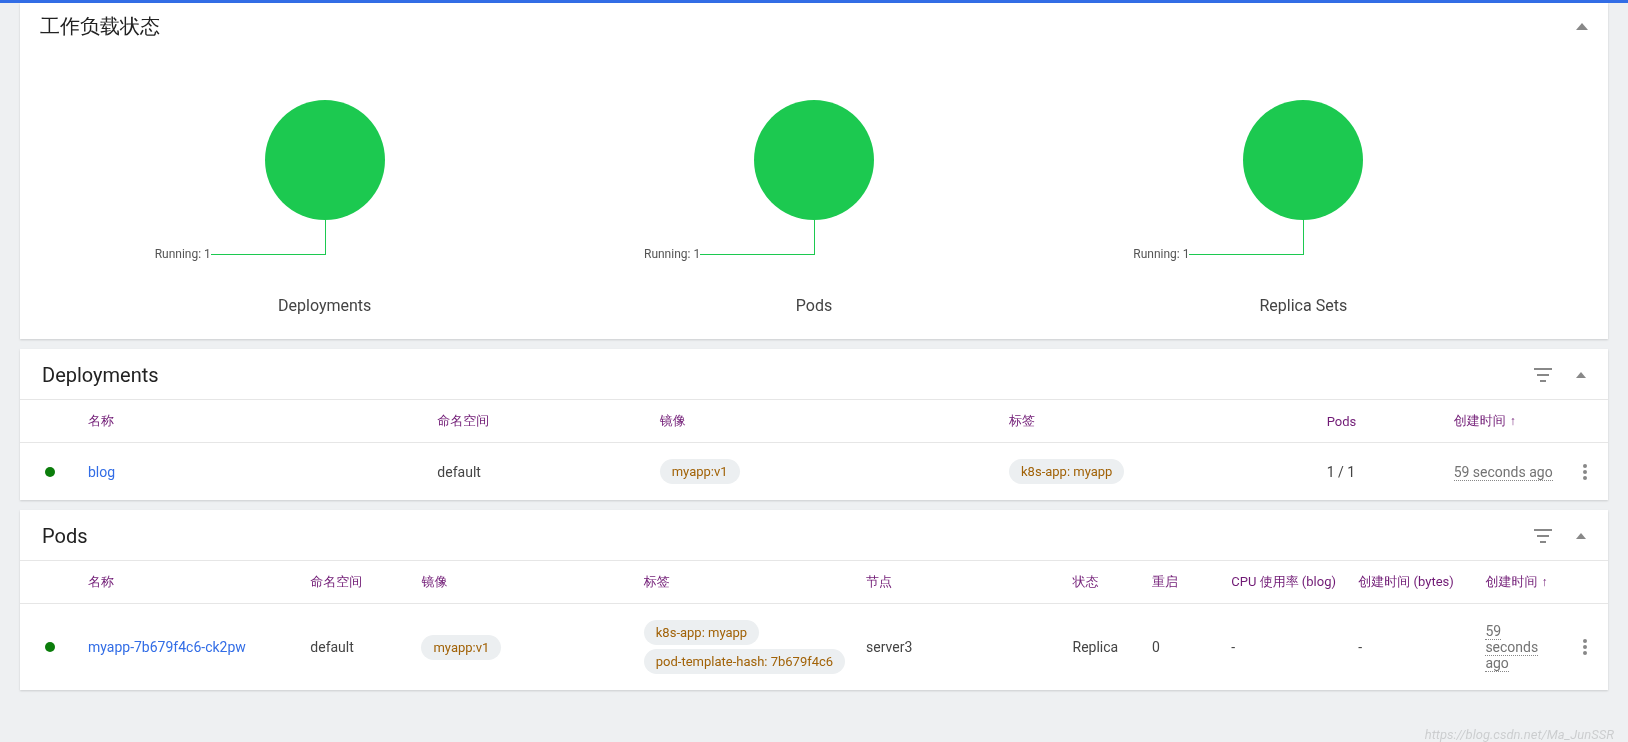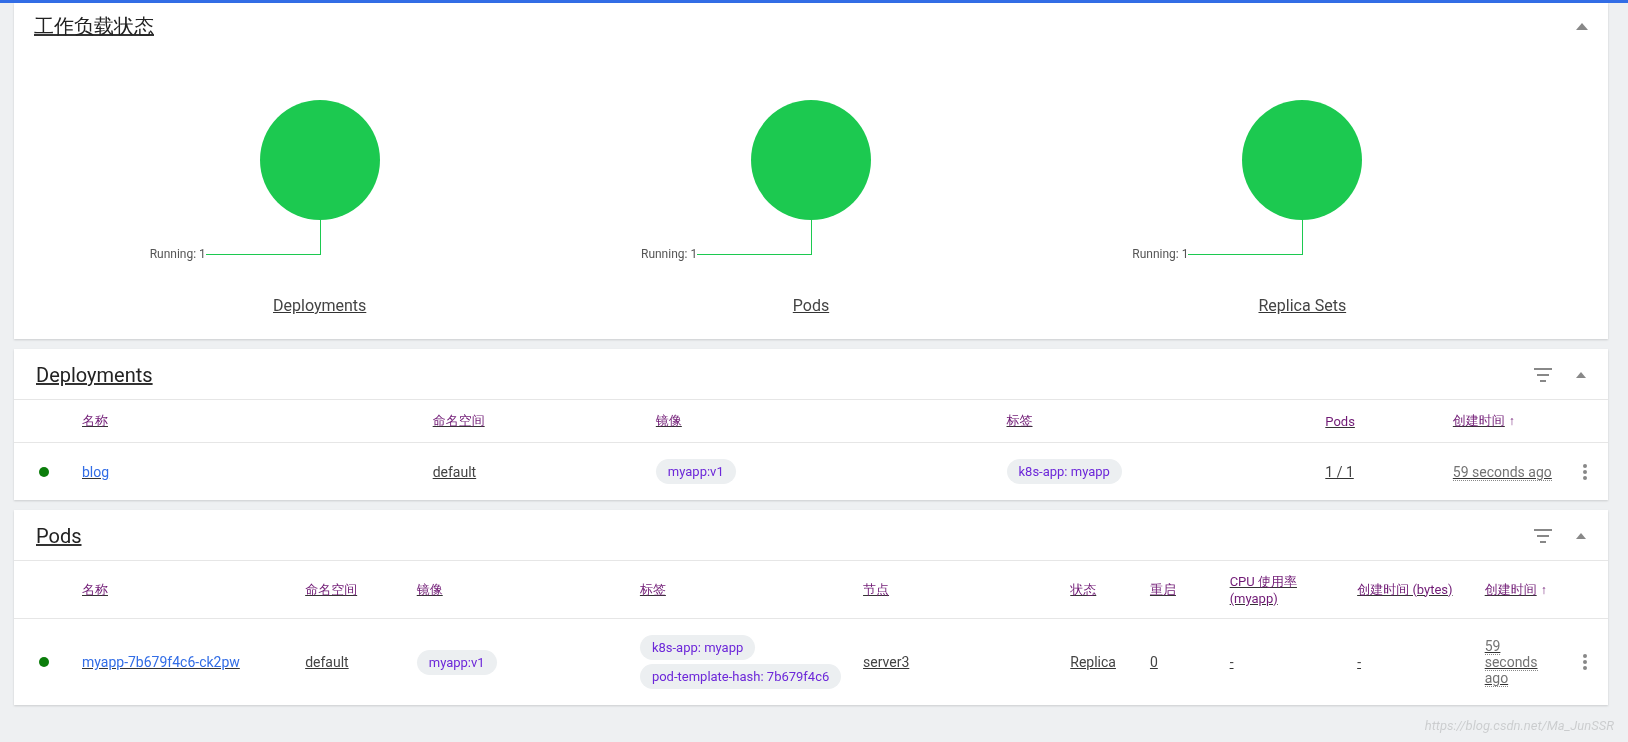--- a/index.html
+++ b/index.html
@@ -1,18 +1,18 @@
 <!DOCTYPE html>
 <html><head>
 <meta charset="utf-8">
 <style>
   * { box-sizing: border-box; margin: 0; padding: 0; }
   html, body { width: 1628px; background: #eef0f2; font-family: Roboto, "Helvetica Neue", Arial, "PingFang SC", "Microsoft YaHei", sans-serif; color: #333; }
   .top-blue { height: 3px; background: #326de6; }
-  .card { background: #fff; margin: 0 20px 10px 14px; box-shadow: 0 1px 2px rgba(0,0,0,.15); position: relative; text-decoration: underline; }
+  .card { background: #fff; margin: 0 20px 10px 20px; box-shadow: 0 1px 2px rgba(0,0,0,.15); position: relative; }
   .status-card { padding: 10px 20px 24px 20px; }
   .status-header { display: flex; align-items: center; justify-content: space-between; }
   .status-title { font-size: 20px; font-weight: 400; color: #222; }
   .chev-up { width: 0; height: 0; border-left: 6px solid transparent; border-right: 6px solid transparent; border-bottom: 7px solid #888; cursor: pointer; }
   .chev-up-sm { width: 0; height: 0; border-left: 5px solid transparent; border-right: 5px solid transparent; border-bottom: 6px solid #888; cursor: pointer; }
   .chart-row { display: flex; justify-content: space-around; margin-top: 60px; padding: 0 40px; }
   .chart-cell { flex: 1; display: flex; flex-direction: column; align-items: center; }
   .pie-wrap { position: relative; width: 180px; height: 180px; }
   .pie { width: 120px; height: 120px; border-radius: 50%; background: #1cc950; position: absolute; left: 50%; top: 0; transform: translateX(-50%); }
   .pie-conn-vert { position: absolute; width: 1px; height: 34px; background: #1cc950; left: 50%; top: 120px; }
@@ -27,28 +27,28 @@
   .filter-icon span { position: absolute; height: 2px; background: #888; left: 0; right: 0; }
   .filter-icon span:nth-child(1){ top:0; width:18px; left:0; }
   .filter-icon span:nth-child(2){ top:6px; width:12px; left:3px; }
   .filter-icon span:nth-child(3){ top:12px; width:6px; left:6px; }
   table { width: 100%; border-collapse: collapse; font-size: 14px; }
   thead td { color: #701a75; font-size: 13px; padding: 12px 8px; border-bottom: 1px solid #e6e6e6; border-top: 1px solid #e6e6e6; }
   tbody td { padding: 14px 8px; color: #444; vertical-align: middle; }
   .col-status { width: 60px; text-align: center; }
   .dot { width: 10px; height: 10px; border-radius: 50%; display: inline-block; background: #0b7d0b; }
   .link { color: #326de6; cursor: pointer; }
-  .chip { display: inline-block; background: #eceff1; border-radius: 14px; padding: 5px 12px; font-size: 13px; color: #6d28d9; margin: 2px 4px 2px 0; white-space: nowrap; }
+  .chip { display: inline-block; background: #eceff1; border-radius: 14px; padding: 5px 12px; font-size: 13px; color: #a16207; margin: 2px 4px 2px 0; white-space: nowrap; }
   .time { color: #737373; border-bottom: 1px dotted #888; cursor: default; }
   .sort-arrow { display: inline-block; margin-left: 4px; font-size: 12px; }
   .kebab { width: 4px; height: 16px; position: relative; cursor: pointer; margin: 0 auto; }
   .kebab span { position: absolute; width: 4px; height: 4px; background: #888; border-radius: 50%; left: 0; }
   .kebab span:nth-child(1){ top:0; } .kebab span:nth-child(2){ top:6px; } .kebab span:nth-child(3){ top:12px; }
   .actions-col { width: 46px; text-align: center; }
-  .watermark { position: fixed; right: 14px; bottom: 9px; color: rgba(0,0,0,.15); font-size: 13px; font-style: italic; pointer-events: none; }
+  .watermark { position: fixed; right: 14px; bottom: 0; color: rgba(0,0,0,.15); font-size: 13px; font-style: italic; pointer-events: none; }
 </style>
 </head>
 <body>
 
 <div class="top-blue"></div>
 
 <div class="card status-card">
   <div class="status-header">
     <div class="status-title">工作负载状态</div>
     <div class="chev-up"></div>
@@ -170,21 +170,21 @@
     <thead>
       <tr>
         <td class="col-status"></td>
         <td>名称</td>
         <td>命名空间</td>
         <td>镜像</td>
         <td>标签</td>
         <td>节点</td>
         <td>状态</td>
         <td>重启</td>
-        <td>CPU 使用率 (myapp)</td>
+        <td>CPU 使用率 (blog)</td>
         <td>创建时间 (bytes)</td>
         <td><span>创建时间</span><span class="sort-arrow">↑</span></td>
         <td class="actions-col"></td>
       </tr>
     </thead>
     <tbody>
       <tr>
         <td class="col-status"><span class="dot"></span></td>
         <td><span class="link">myapp-7b679f4c6-ck2pw</span></td>
         <td>default</td>

